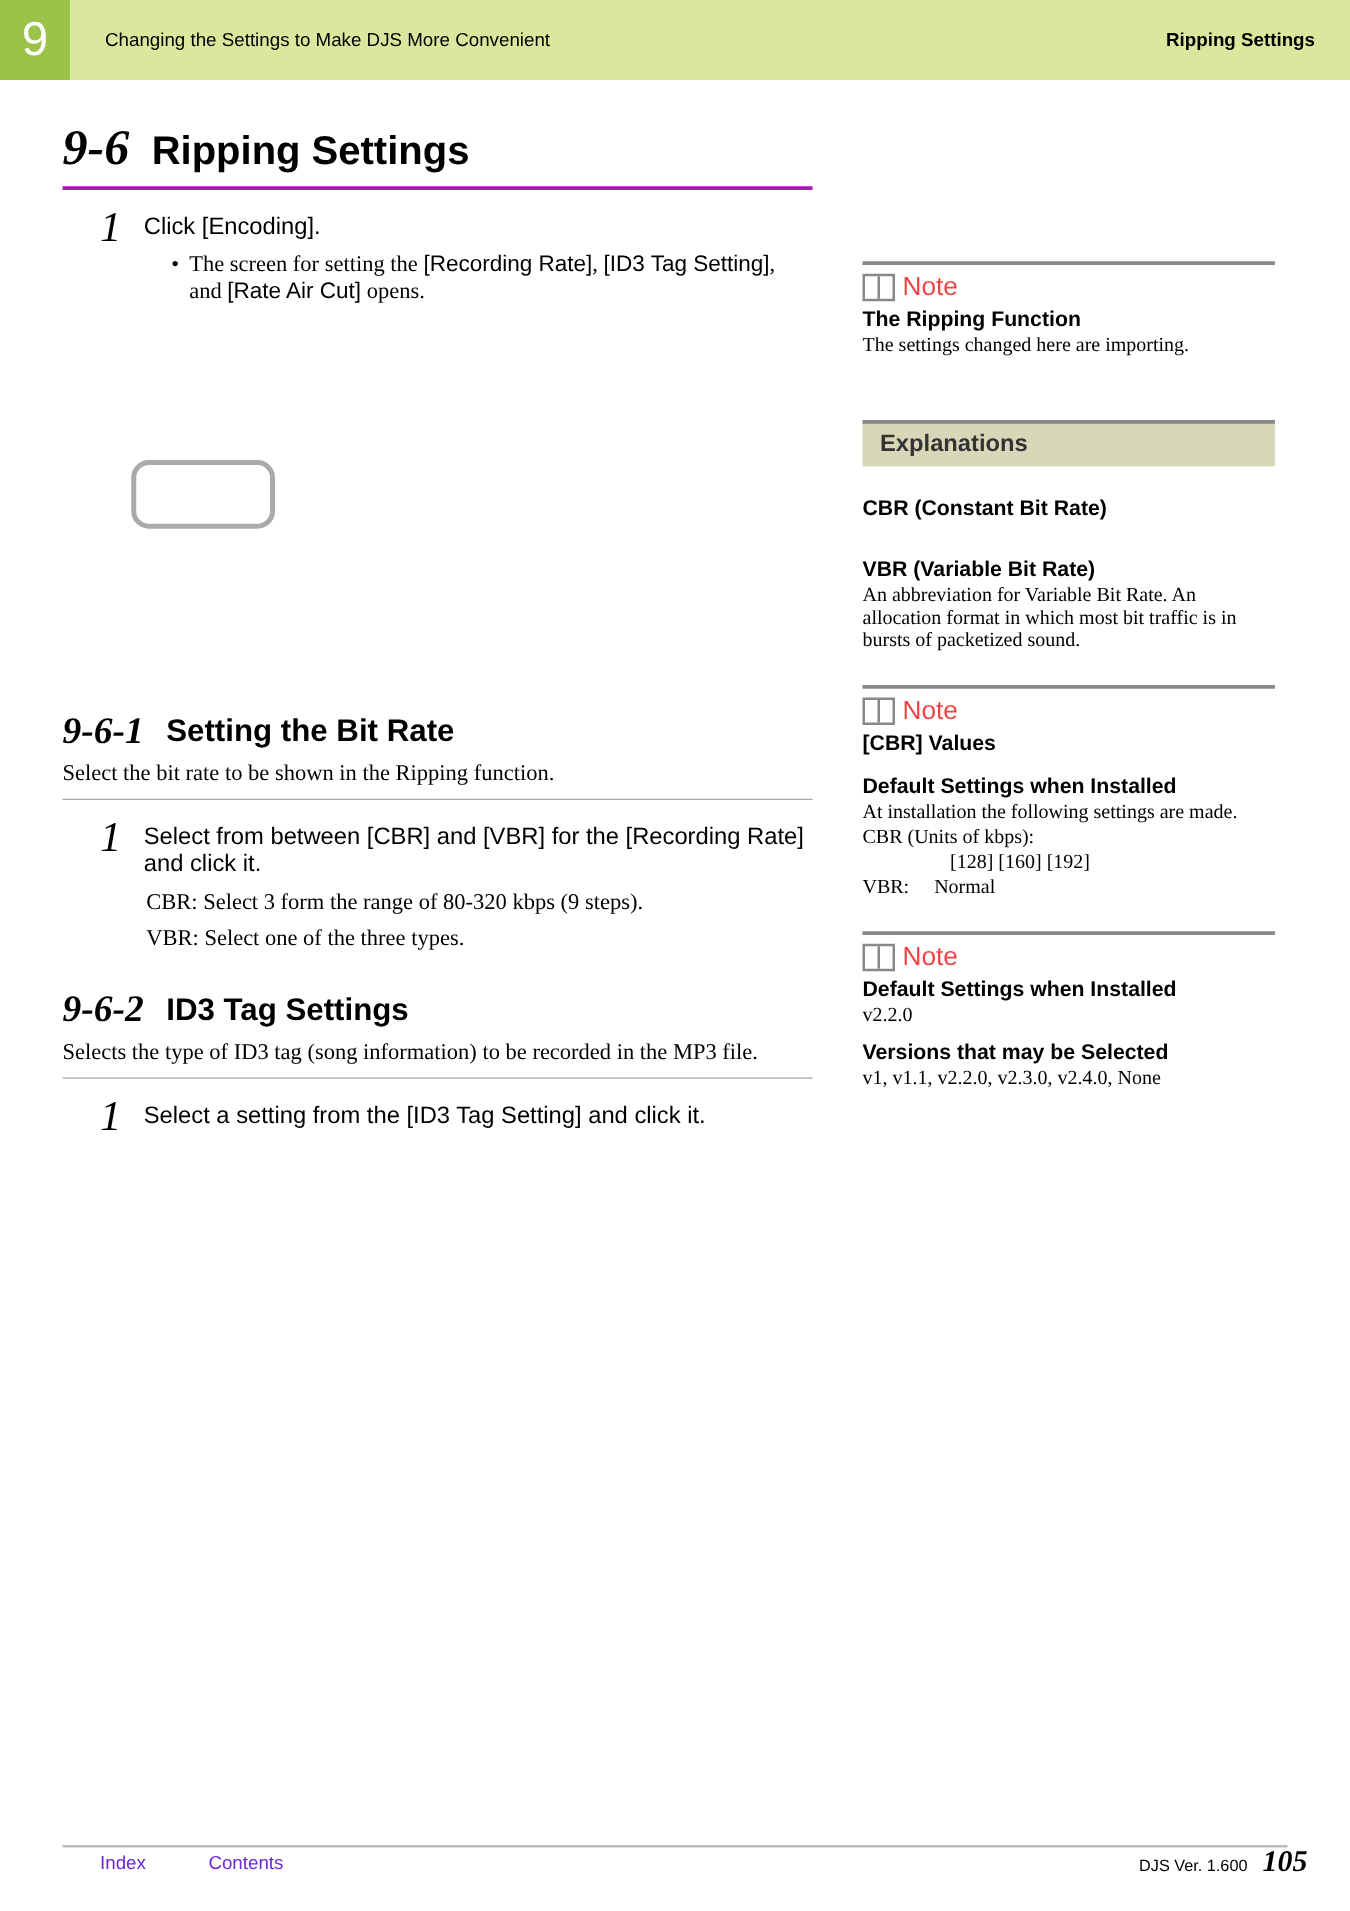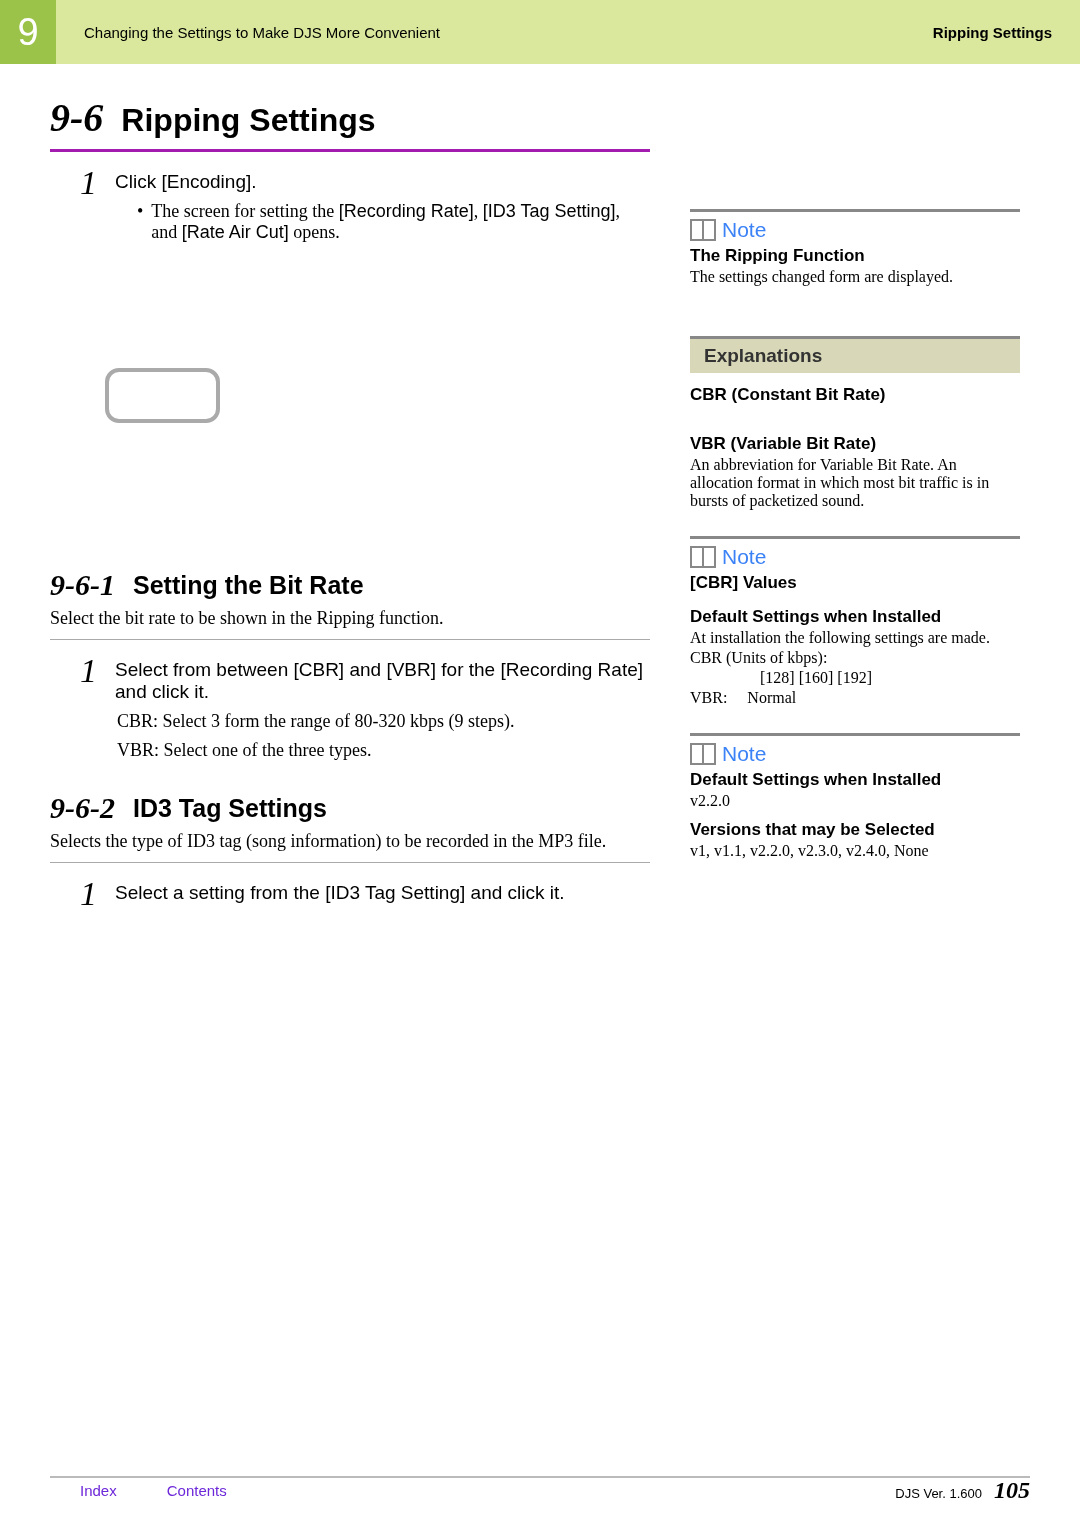--- a/index.html
+++ b/index.html
@@ -175,21 +175,21 @@
       position: absolute;
       left: 50%;
       top: 0;
       bottom: 0;
       width: 2px;
       background: #888;
       transform: translateX(-50%);
     }
     .note-label {
       font-size: 21px;
-      color: #3b82f6;
+      color: #ef4444;
     }
     .exp-header {
       background: #d8d8b8;
       border-top: 3px solid #888;
       padding: 6px 14px;
       font-size: 19px;
       font-weight: bold;
       color: #333;
     }
     .side-subtitle {
@@ -223,21 +223,21 @@
       font-size: 15px;
       color: #6d28d9;
       margin-right: 30px;
       padding-left: 30px;
     }
     .footer-btn.contents {
       padding-left: 20px;
     }
     .footer-right {
       position: absolute;
-      right: 50px;
+      right: 34px;
       display: flex;
       align-items: baseline;
       text-align: center;
     }
     .footer-ver {
       font-size: 13px;
       margin-right: 12px;
     }
     .footer-page {
       font-size: 24px;
@@ -311,26 +311,26 @@
   </div>
 
   <div class="side-col">
 
     <div class="side-box">
       <div class="note-header">
         <span class="note-icon"></span>
         <span class="note-label">Note</span>
       </div>
       <div class="side-subtitle">The Ripping Function</div>
-      <div class="side-body">The settings changed form are displayed.</div>
+      <div class="side-body">The settings changed here are importing.</div>
     </div>
 
     <div class="side-box" style="margin-top:50px;">
       <div class="exp-header">Explanations</div>
-      <div class="side-subtitle" style="margin-top:12px;">CBR (Constant Bit Rate)</div>
+      <div class="side-subtitle" style="margin-top:24px;">CBR (Constant Bit Rate)</div>
       <div class="side-subtitle" style="margin-top:29px;">VBR (Variable Bit Rate)</div>
       <div class="side-body">An abbreviation for Variable Bit Rate. An allocation format in which most bit traffic is in bursts of packetized sound.</div>
     </div>
 
     <div class="side-box">
       <div class="note-header">
         <span class="note-icon"></span>
         <span class="note-label">Note</span>
       </div>
       <div class="side-subtitle">[CBR] Values</div>

